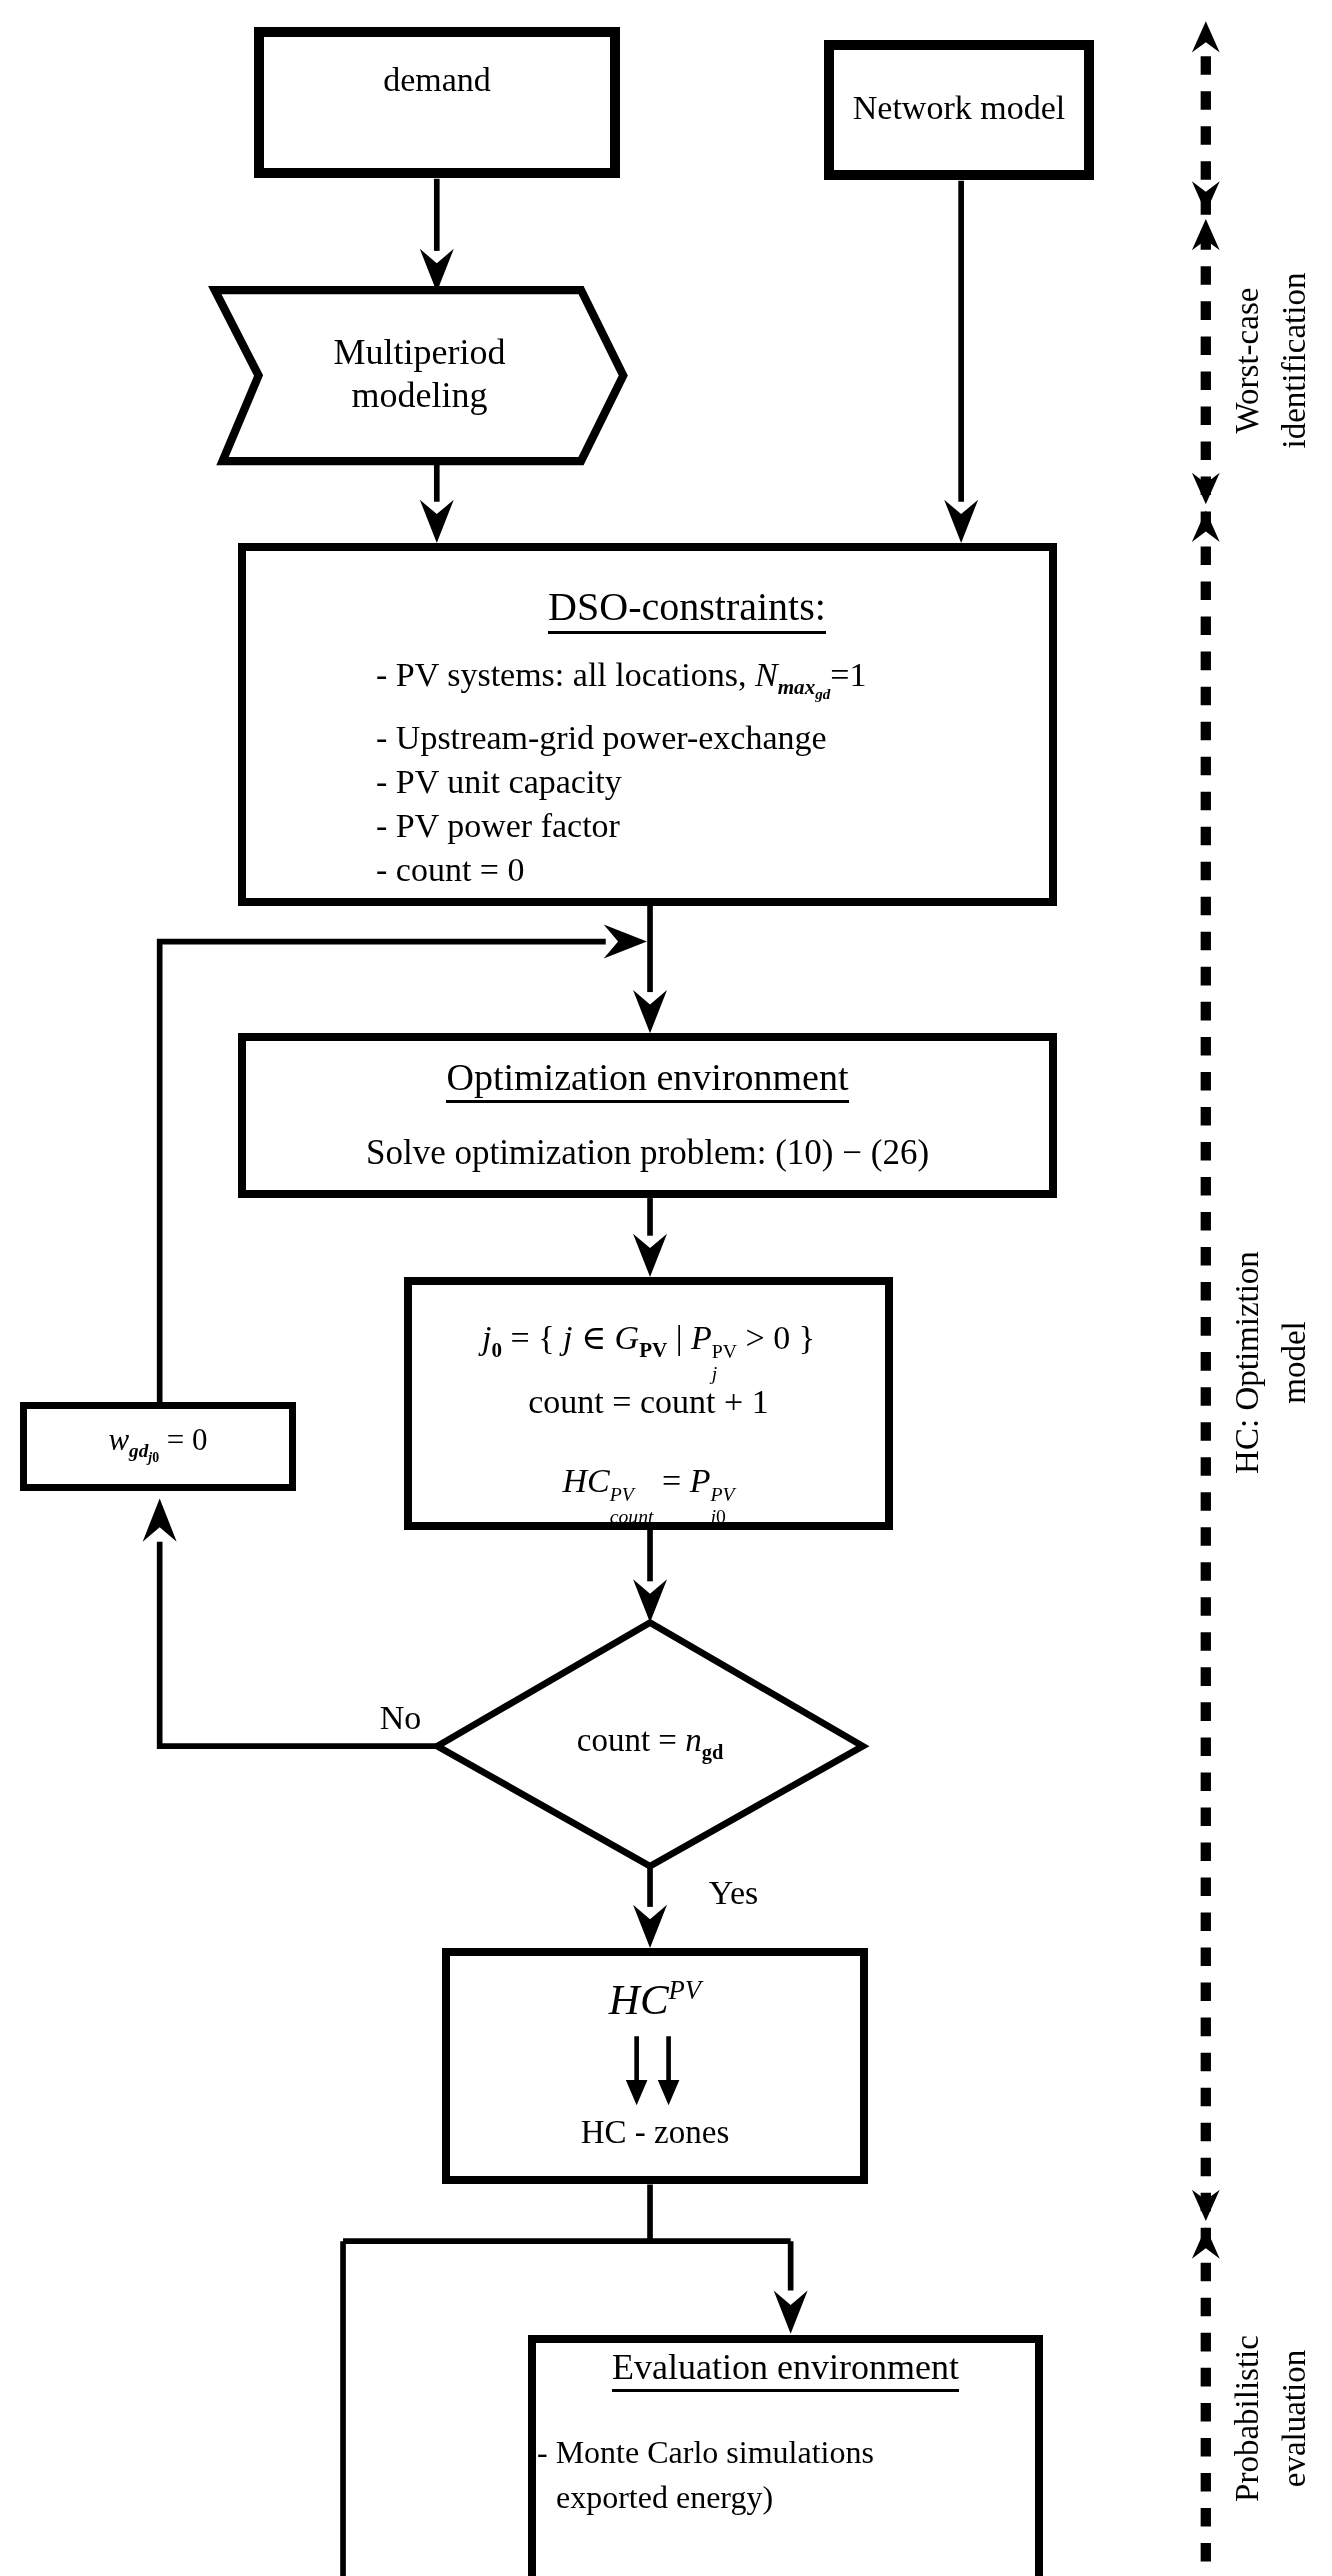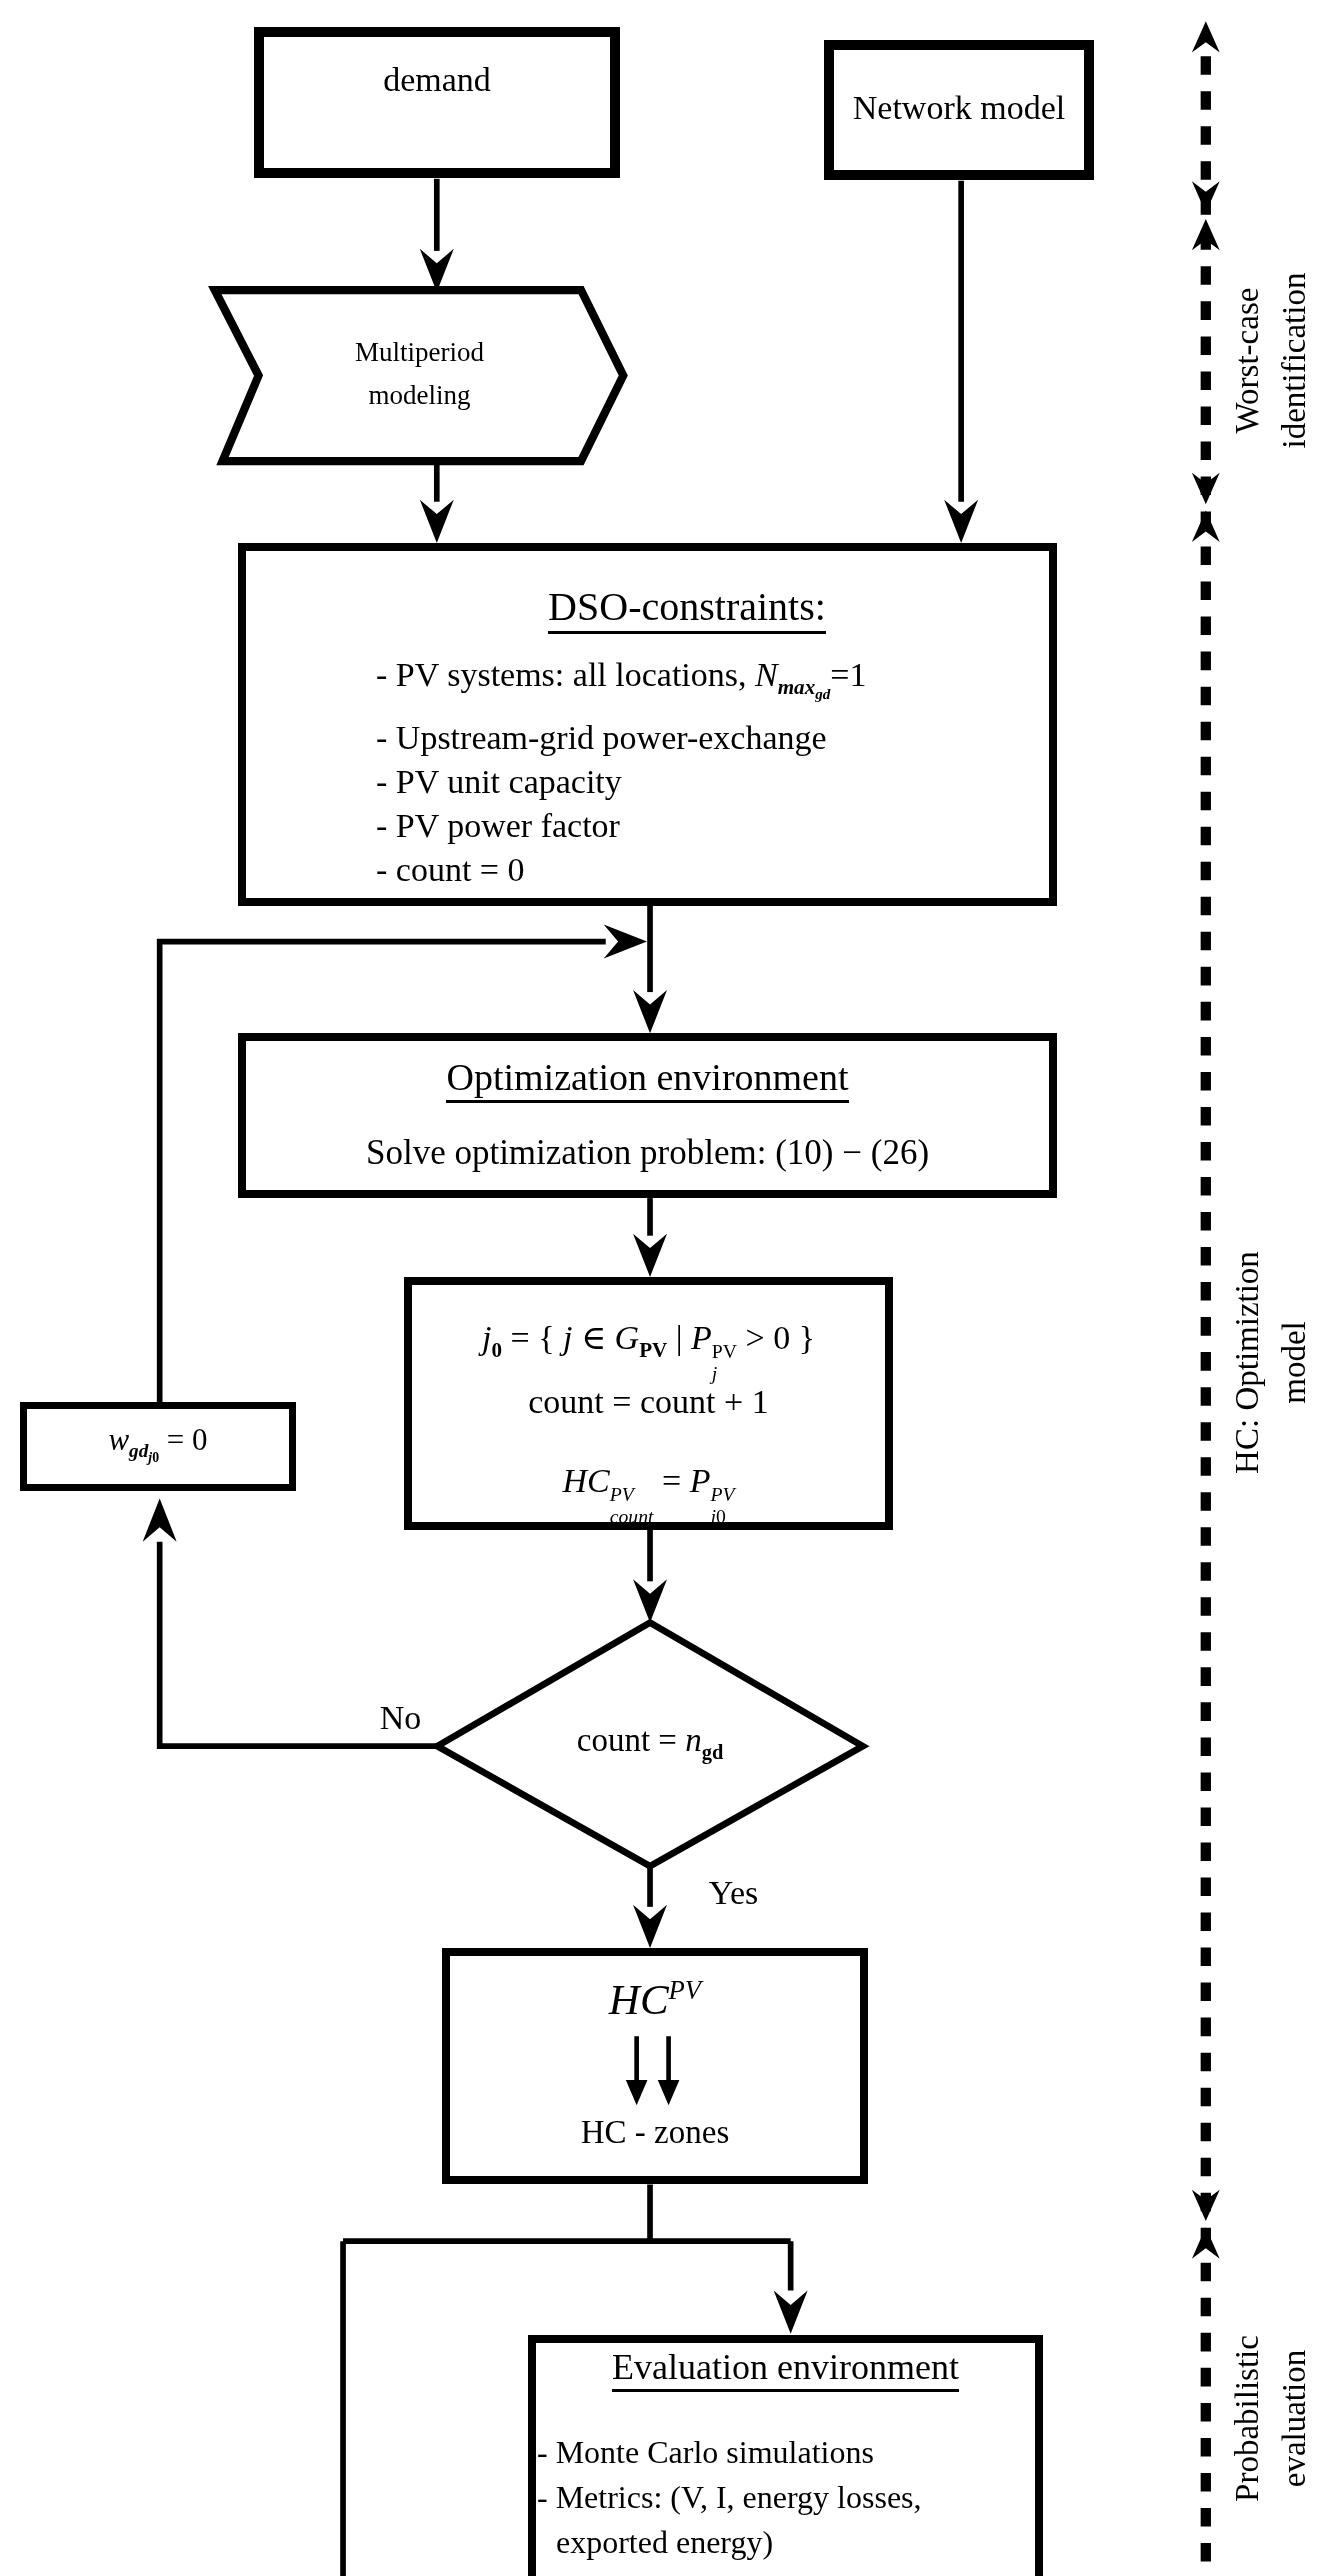--- a/index.html
+++ b/index.html
@@ -102,21 +102,21 @@
   </svg>
 
   <div class="txt" style="left:254px;top:58px;width:366px;font-size:34px;line-height:44px;">
     <div>demand</div>
   </div>
 
   <div class="txt" style="left:824px;top:89px;width:270px;font-size:34px;">
     <span>Network model</span>
   </div>
 
-  <div class="txt" style="left:216px;top:331px;width:407px;font-size:27px;line-height:43px;">
+  <div class="txt" style="left:216px;top:331px;width:407px;font-size:36px;line-height:43px;">
     <div>Multiperiod</div>
     <div>modeling</div>
   </div>
 
   <div class="txt" style="left:238px;top:583px;width:898px;font-size:40px;">
     <span class="ul">DSO-constraints:</span>
   </div>
   <div class="txt lft" style="left:376px;top:653px;width:675px;font-size:34px;line-height:44px;">
     <div><span>- PV systems: all locations, </span><span class="it">N</span><sub><span class="it">max</span><sub><span class="it">gd</span></sub></sub><span>=1</span></div>
     <div>- Upstream-grid power-exchange</div>
@@ -170,21 +170,20 @@
   </div>
   <div class="txt" style="left:442px;top:2114px;width:426px;font-size:33px;">
     <span>HC - zones</span>
   </div>
 
   <div class="txt" style="left:528px;top:2346px;width:515px;font-size:36px;">
     <span class="ul">Evaluation environment</span>
   </div>
   <div class="txt lft" style="left:537px;top:2430px;width:500px;font-size:32px;line-height:45px;">
     <div>- Monte Carlo simulations</div>
-    <div>- Metrics: (V, I, energy losses,</div>
     <div style="padding-left:19px;">exported energy)</div>
   </div>
 
   <div class="sec" style="left:1090px;top:313px;">
     <div>Worst-case</div>
     <div>identification</div>
   </div>
   <div class="sec" style="left:1090px;top:1315px;">
     <div>HC: Optimiztion</div>
     <div>model</div>

